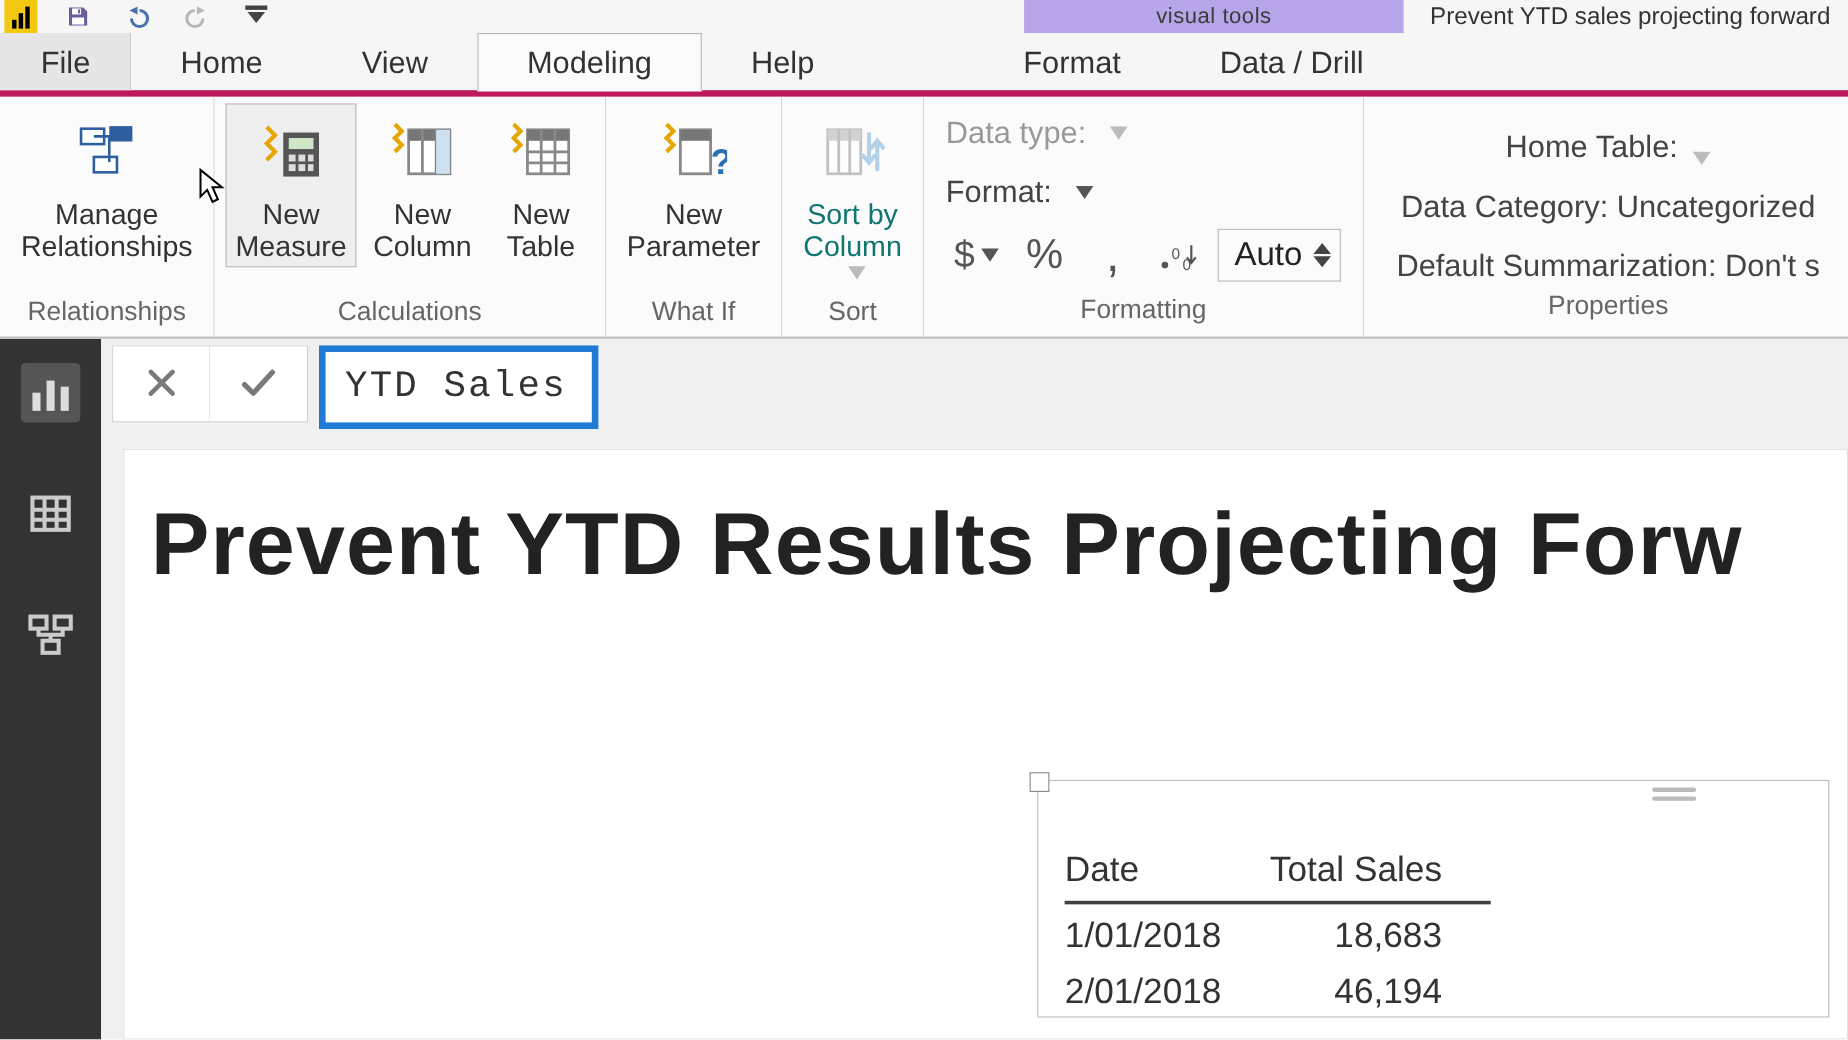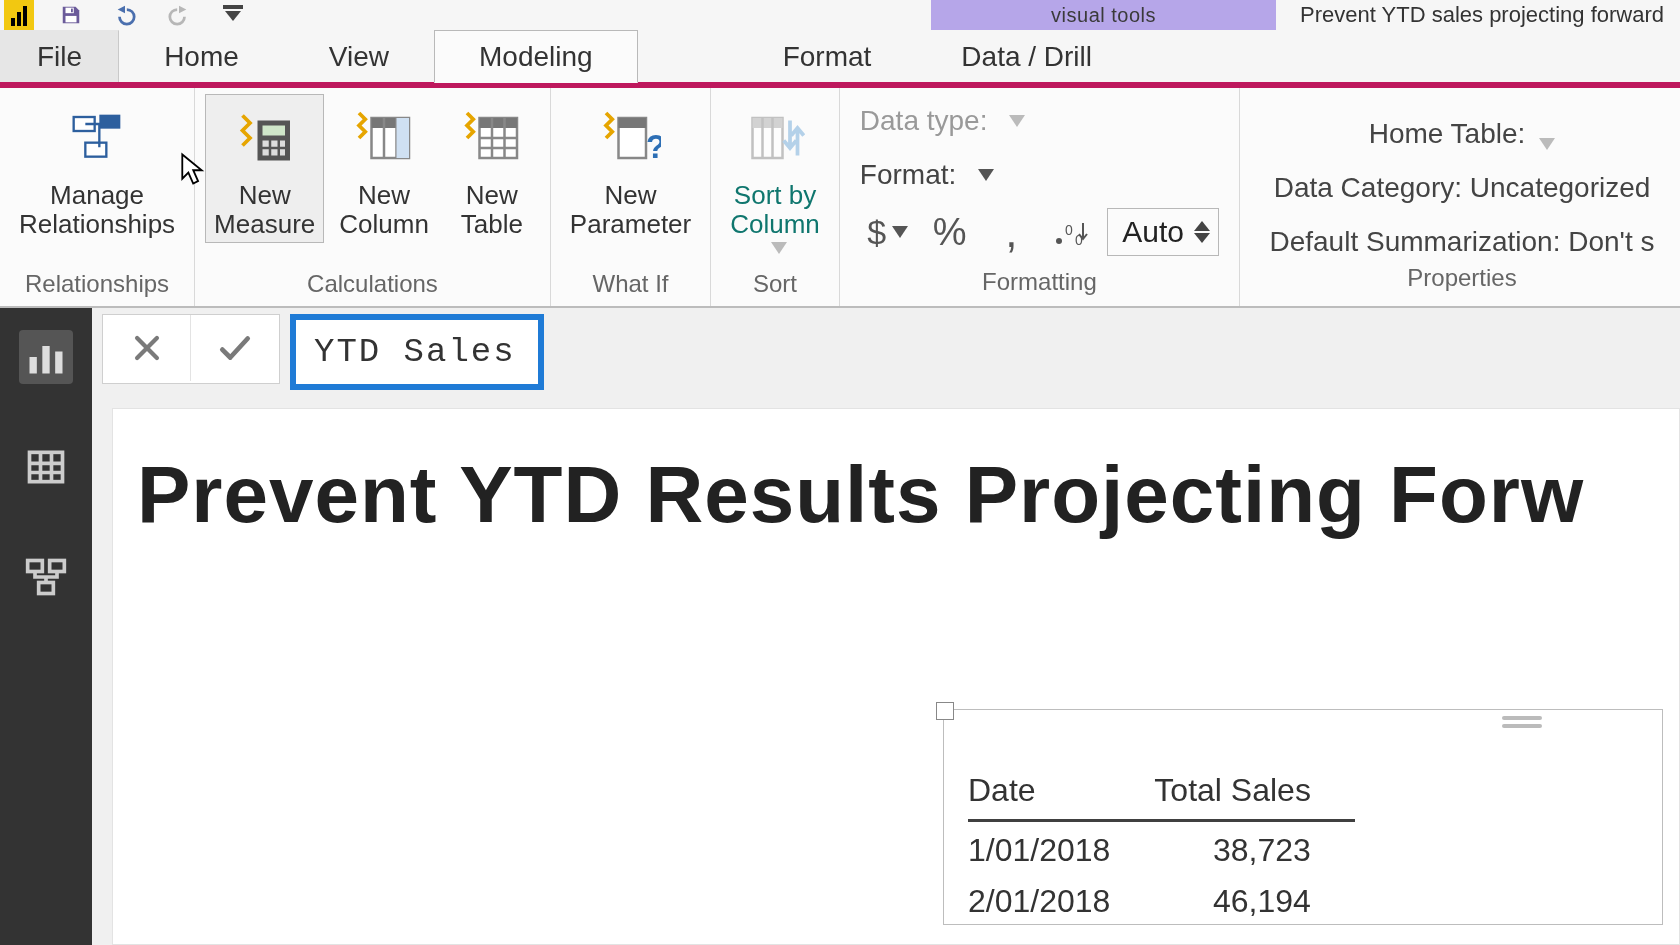--- a/index.html
+++ b/index.html
@@ -401,20 +401,21 @@
     <div class="context-tab-header">visual tools</div>
     <div class="title-filename">Prevent YTD sales projecting forward</div>
   </div>
 </div>
 
 <div class="ribbon-tabs">
   <div class="ribbon-tab file">File</div>
   <div class="ribbon-tab">Home</div>
   <div class="ribbon-tab">View</div>
   <div class="ribbon-tab active">Modeling</div>
+  <div class="ribbon-tab">Help</div>
   <div style="width:100px"></div>
   <div class="ribbon-tab">Format</div>
   <div class="ribbon-tab">Data / Drill</div>
 </div>
 
 <div class="ribbon-body" style="position:relative;">
 
   <div class="ribbon-group">
     <div class="ribbon-group-items">
       <div class="ribbon-btn">
@@ -637,21 +638,21 @@
         <table class="data-table">
           <thead>
             <tr>
               <th>Date</th>
               <th>Total Sales</th>
             </tr>
           </thead>
           <tbody>
             <tr>
               <td>1/01/2018</td>
-              <td>38,723</td>
+              <td>18,683</td>
             </tr>
             <tr>
               <td>2/01/2018</td>
               <td>46,194</td>
             </tr>
           </tbody>
         </table>
       </div>
     </div>
   </div>

